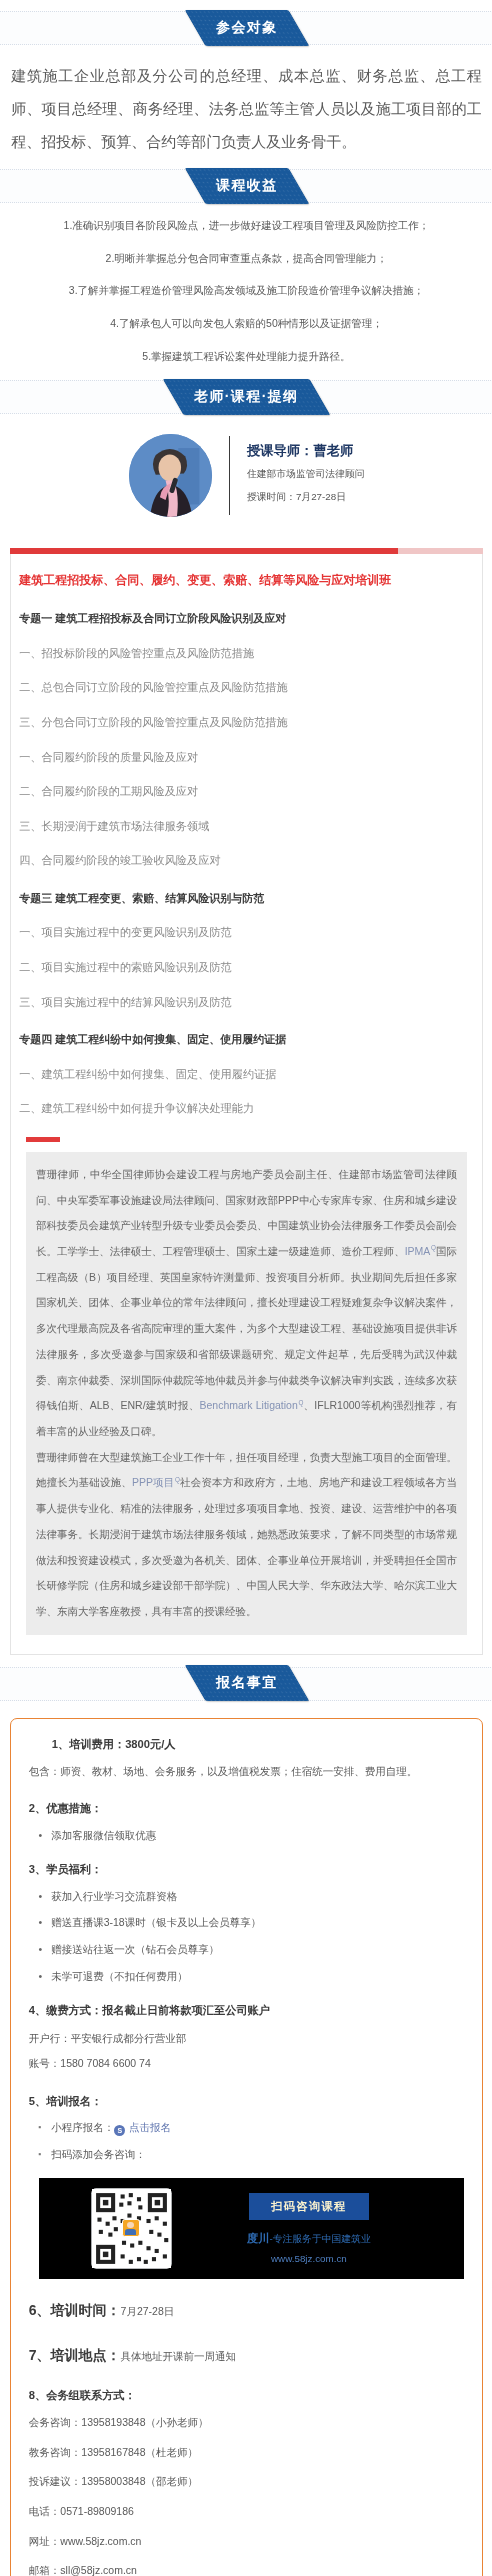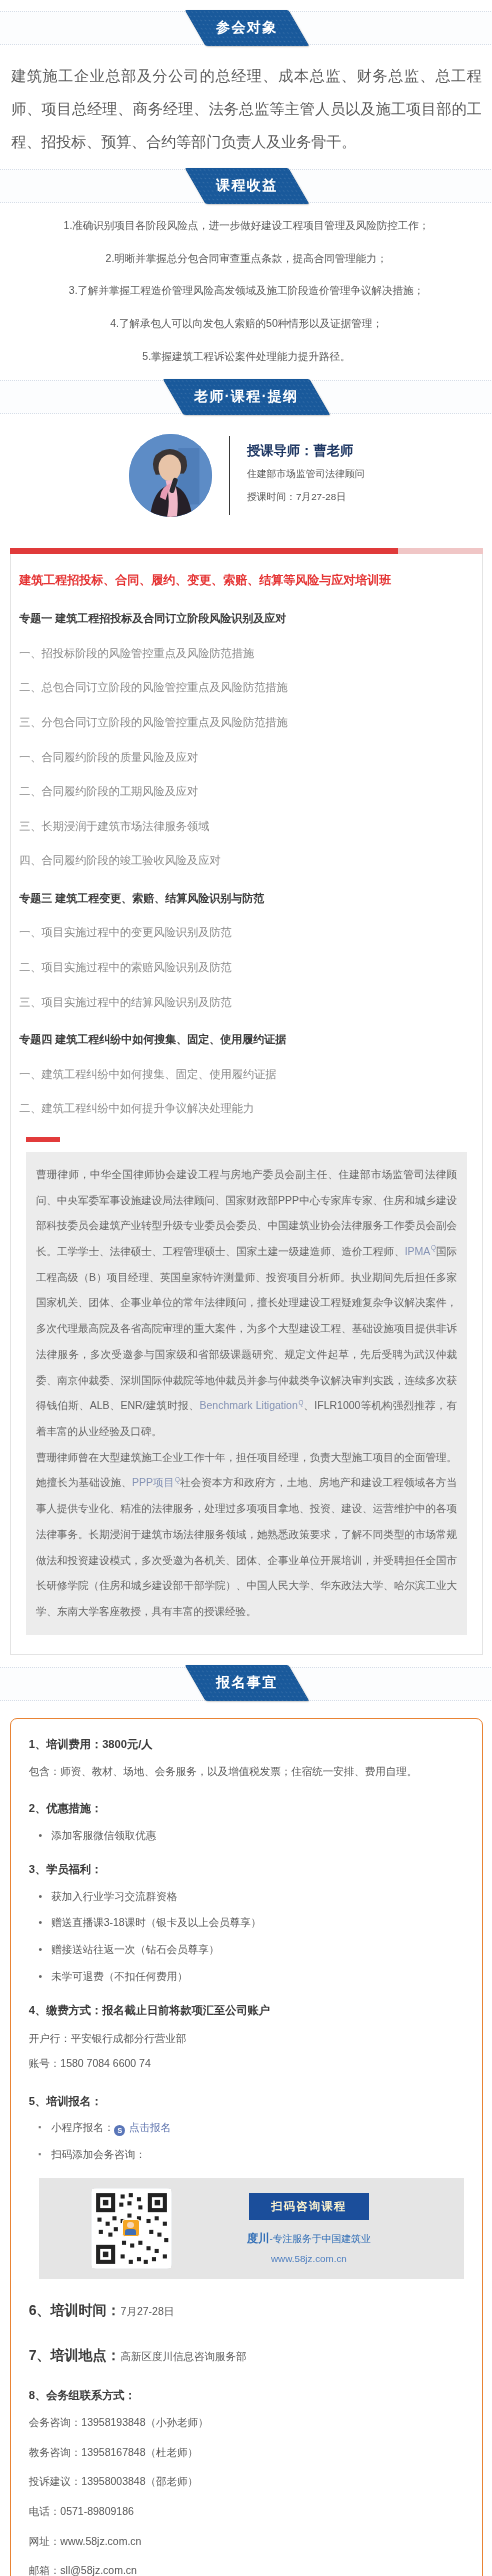--- a/index.html
+++ b/index.html
@@ -38,32 +38,32 @@
   .topic p{color:#8a8a8a;font-size:11.2px;margin:19.6px 0;}
   .accent-bar{width:34px;height:4.9px;background:#e23b3b;margin:21px 0 9.8px 7px;}
   .bio-box{background:#ececec;margin:0 7px 17px;padding:9.8px 9.8px;color:#666;font-size:10.5px;line-height:2.45;text-align:justify;}
   .bio-box p{margin:0;}
   .biolink{color:#8593b5;text-decoration:none;cursor:pointer;}
   .biolink::after{content:"Q";font-size:6.3px;vertical-align:super;margin-left:0.7px;}
 
   
   .signup-box{margin:17px 9.8px;border:1.4px solid #e98435;border-radius:7px;padding:15.4px 18px 21px;font-size:10.5px;color:#5a5a5a;}
   .num-h{font-weight:bold;color:#3c3c3c;font-size:11.2px;margin:19.6px 0 9.8px;}
-  .num-h.first{margin-top:2.8px;}
+  .num-h.first{margin-top:2.8px;margin-left:23px;}
   .plain{margin:7px 0 4.2px;line-height:1.9;}
   ul.dot,ul.sq{list-style:none;margin:4.2px 0;padding:0 0 0 9.8px;}
   ul.dot li,ul.sq li{position:relative;padding-left:12.6px;margin:12.6px 0;color:#5a5a5a;}
   ul.dot li::before{content:"•";position:absolute;left:0;top:0;color:#666;}
   ul.sq li::before{content:"▪";position:absolute;left:0;top:0;color:#777;font-size:8.4px;line-height:1.6;}
   .pay-lines p{margin:4.2px 0;line-height:2.0;}
   .mp-icon{display:inline-flex;width:11.2px;height:11.2px;border-radius:50%;background:#5a76b8;color:#fff;
            font-size:7px;font-weight:bold;align-items:center;justify-content:center;vertical-align:-1.4px;margin-right:3.5px;}
   .mp-link{color:#5d73ad;text-decoration:none;cursor:pointer;}
 
-  .qr-panel{background:#e5e5e5;margin:15.4px 0 5.6px 9.8px;padding:11.2px 17px;display:flex;align-items:center;}
+  .qr-panel{background:#000000;margin:15.4px 0 5.6px 9.8px;padding:11.2px 17px;display:flex;align-items:center;}
   .qr-card{width:79px;height:79px;background:#fff;border-radius:4.2px;position:relative;margin-left:36px;flex:none;box-shadow:0 0 0 0.7px #f3f6f9;}
   .qr-card svg{display:block;width:79px;height:79px;}
   .qr-avatar{position:absolute;left:30px;top:30px;width:18px;height:18px;background:#f5a623;border:1.4px solid #fff;border-radius:2.8px;box-sizing:border-box;}
   .qr-avatar::before{content:"";position:absolute;left:4.9px;top:2.1px;width:6.3px;height:6.3px;border-radius:50%;background:#f7d7b8;}
   .qr-avatar::after{content:"";position:absolute;left:2.8px;bottom:1.4px;width:10.5px;height:5.6px;border-radius:2.8px 2.8px 0 0;background:#3f6fb5;}
   .qr-right{flex:1;text-align:center;}
   .qr-btn{display:inline-block;background:#1b4e9b;color:#fbf3cf;font-weight:bold;font-size:11.2px;letter-spacing:1.4px;padding:6.3px 22.5px;cursor:pointer;}
   .qr-brand{color:#2e6cb5;font-size:9.8px;margin-top:11.2px;}
   .qr-brand b{font-size:11.2px;}
   .qr-url{color:#4f7fc0;font-size:9.8px;margin-top:7px;}
@@ -247,21 +247,21 @@
         <div class="qr-avatar"></div>
       </div>
       <div class="qr-right">
         <div class="qr-btn">扫码咨询课程</div>
         <div class="qr-brand"><b>度川</b><span>-专注服务于中国建筑业</span></div>
         <div class="qr-url">www.58jz.com.cn</div>
       </div>
     </div>
 
     <p class="inline-line"><b>6、培训时间：</b><span>7月27-28日</span></p>
-    <p class="inline-line"><b>7、培训地点：</b><span>高新区度川信息咨询服务部</span></p>
+    <p class="inline-line"><b>7、培训地点：</b><span>具体地址开课前一周通知</span></p>
     <p class="num-h">8、会务组联系方式：</p>
     <div class="contact-lines">
       <p>会务咨询：13958193848（小孙老师）</p>
       <p>教务咨询：13958167848（杜老师）</p>
       <p>投诉建议：13958003848（邵老师）</p>
       <p>电话：0571-89809186</p>
       <p>网址：www.58jz.com.cn</p>
       <p>邮箱：sll@58jz.com.cn</p>
     </div>
   </div>

